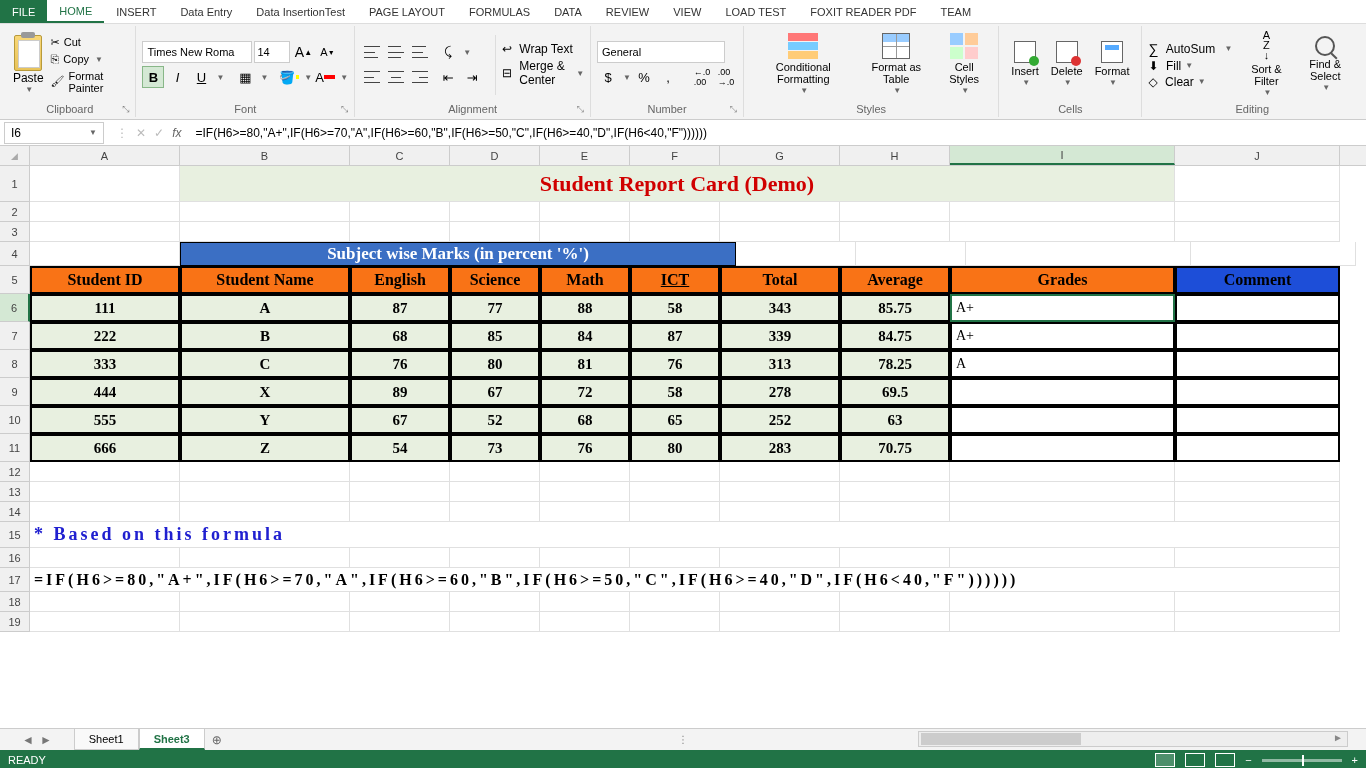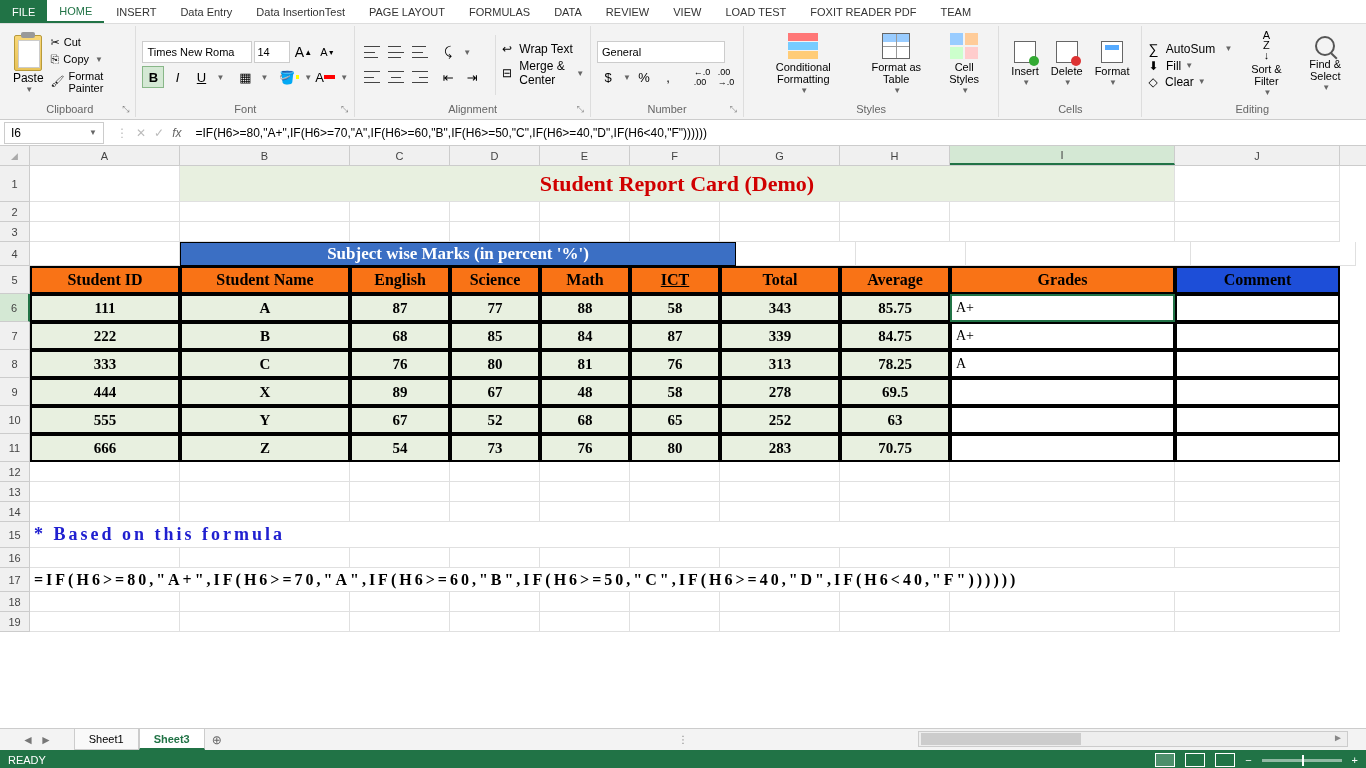--- a/index.html
+++ b/index.html
@@ -474,21 +474,21 @@
         <div class="cell td-cell" style="width: 110px;">78.25</div>
         <div class="cell grade-cell" style="width: 225px;">A</div>
         <div class="cell grade-cell" style="width: 165px;"></div>
       </div>
       <div class="row med">
         <div class="row-h">9</div>
         <div class="cell td-cell" style="width: 150px;">444</div>
         <div class="cell td-cell" style="width: 170px;">X</div>
         <div class="cell td-cell" style="width: 100px;">89</div>
         <div class="cell td-cell" style="width: 90px;">67</div>
-        <div class="cell td-cell" style="width: 90px;">48</div>
+        <div class="cell td-cell" style="width: 90px;">72</div>
         <div class="cell td-cell" style="width: 90px;">58</div>
         <div class="cell td-cell" style="width: 120px;">278</div>
         <div class="cell td-cell" style="width: 110px;">69.5</div>
         <div class="cell grade-cell" style="width: 225px;"></div>
         <div class="cell grade-cell" style="width: 165px;"></div>
       </div>
       <div class="row med">
         <div class="row-h">10</div>
         <div class="cell td-cell" style="width: 150px;">555</div>
         <div class="cell td-cell" style="width: 170px;">Y</div>

